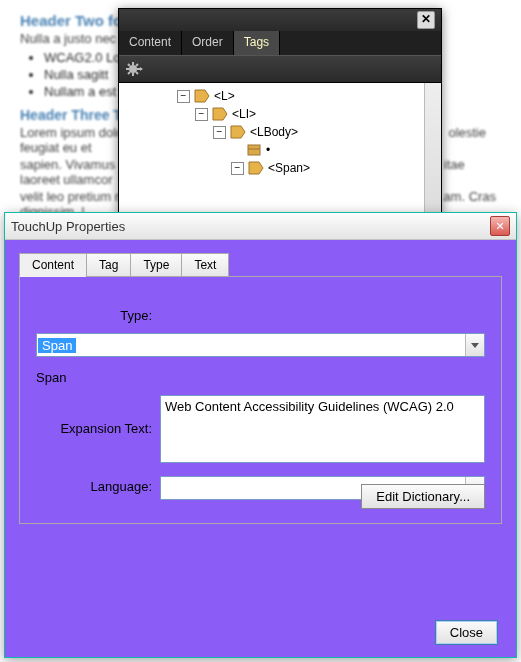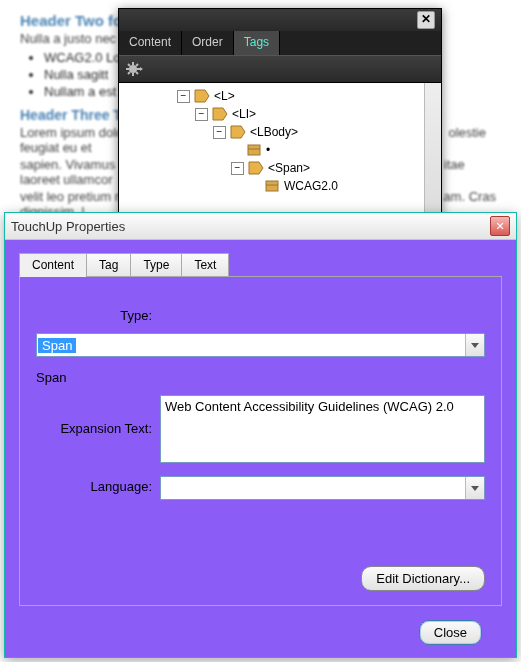--- a/index.html
+++ b/index.html
@@ -7,53 +7,53 @@
 .h2{color:#2d6fa8;font-weight:bold;font-size:15px;margin:2px 0}
 .h3{color:#2d6fa8;font-weight:bold;font-size:14px;margin:8px 0 2px}
 .doc p{margin:2px 0;color:#222}
 .doc ul{margin:4px 0 4px 24px;padding:0}
 .doc li{margin:2px 0}
 .tagpanel{position:absolute;top:8px;left:118px;width:322px;height:206px;background:#282828;color:#ddd;box-shadow:0 2px 10px rgba(0,0,0,.5);border:1px solid #000}
 .tagpanel-top{height:22px;background:linear-gradient(#3b3b3b,#292929);position:relative}
 .close-x{position:absolute;right:6px;top:2px;font-weight:bold;color:#000;background:#ddd;border:1px solid #999;width:16px;height:16px;line-height:14px;text-align:center;font-size:12px;cursor:pointer;border-radius:2px}
 .tagtabs{display:flex;background:#202020;height:24px}
 .tagtab{padding:4px 10px;color:#ccc;font-size:12px;border-right:1px solid #000;cursor:pointer}
-.tagtab.active{background:#484848;color:#5eead4}
+.tagtab.active{background:#484848;color:#fef9c3}
 .gearrow{height:26px;background:linear-gradient(#3e3e3e,#2a2a2a);display:flex;align-items:center;padding-left:6px;border-top:1px solid #555;border-bottom:1px solid #000}
 .gear{width:18px;height:18px;display:inline-block}
 .gear svg{width:18px;height:18px}
 .tree{background:#fff;color:#000;height:126px;overflow:auto;padding:4px 2px;font-size:12px}
 .tree-row{display:flex;align-items:center;height:18px;white-space:nowrap}
 .exp{width:11px;height:11px;border:1px solid #888;display:inline-flex;align-items:center;justify-content:center;font-size:10px;line-height:10px;margin-right:4px;background:#fff;cursor:pointer}
 .exp.blank{border:none}
 .tagico{width:16px;height:14px;margin-right:4px}
 .tagico svg{width:16px;height:14px}
 .ind{display:inline-block}
 .vscroll{position:absolute;right:0;top:74px;bottom:0;width:16px;background:linear-gradient(#eee,#ddd);border-left:1px solid #bbb}
 .dialog{position:absolute;left:4px;top:212px;width:511px;height:444px;background:#8b5cf6;border:1px solid #14b8a6;box-shadow:0 3px 12px rgba(0,0,0,.35)}
 .dialog-title{height:26px;background:linear-gradient(#fdfdfd,#e4e4e4);border-bottom:1px solid #c4c4c4;display:flex;align-items:center;padding:0 6px;font-size:13px;color:#333}
 .dialog-title .spacer{flex:1}
 .dclose{width:18px;height:18px;background:linear-gradient(#f6b8b4,#d85a52);border:1px solid #a83a34;border-radius:2px;color:#fff;display:flex;align-items:center;justify-content:center;font-size:11px;cursor:pointer}
 .dbody{position:absolute;top:26px;left:0;right:0;bottom:0;padding:14px}
 .tabstrip{display:flex;position:relative;z-index:2}
 .dtab{padding:4px 12px;border:1px solid #aaa;background:linear-gradient(#fbfbfb,#e7e7e7);margin-right:-1px;cursor:pointer;font-size:12px;border-bottom:1px solid #aaa}
 .dtab.active{background:#f0f0f0;border-bottom:1px solid #f0f0f0}
-.tabpane{border:1px solid #aaa;padding:18px 16px 16px;margin-top:-1px;height:330px;box-sizing:border-box;position:relative}
+.tabpane{border:1px solid #aaa;padding:18px 16px 16px;margin-top:-1px;height:248px;box-sizing:border-box;position:relative}
 .frow{display:flex;align-items:flex-start;margin:10px 0}
 .flabel{width:116px;text-align:right;padding-right:8px;padding-top:3px;color:#000;font-size:13px}
 .fval{flex:1}
 .static{padding-top:3px}
 .combo{position:relative;height:22px;border:1px solid #7a9ac6;background:#fff;display:flex;align-items:center}
 .combo .sel{padding:0 4px;background:#3399ff;color:#fff;margin:1px}
 .combo .arrow{position:absolute;right:0;top:0;bottom:0;width:18px;border-left:1px solid #bbb;display:flex;align-items:center;justify-content:center;background:linear-gradient(#fafafa,#e3e3e3)}
 .txtarea{width:100%;height:68px;border:1px solid #7a9ac6;background:#fff;padding:3px 4px;font-family:inherit;font-size:13px;resize:none;box-sizing:border-box}
-.btn{padding:4px 14px;border:1px solid #8a8a8a;background:linear-gradient(#fbfbfb,#e2e2e2);border-radius:10px;cursor:pointer;font-size:13px}
+.btn{padding:4px 14px;border:1px solid #8a8a8a;background:linear-gradient(#fbfbfb,#e2e2e2);border-radius:0;cursor:pointer;font-size:13px}
 .btn.primary{border:1px solid #3c7fb1;box-shadow:0 0 0 1px #a8d2f0 inset}
 .editdict{position:absolute;right:16px;bottom:14px}
-.footer{position:absolute;right:34px;bottom:12px}
+.footer{position:absolute;right:18px;bottom:12px}
 .chev{width:0;height:0;border-left:4px solid transparent;border-right:4px solid transparent;border-top:5px solid #555}
 </style>
 </head>
 <body>
 
 <div class="doc">
   <div class="h2">Header Two for</div>
   <p>Nulla a justo nec risu</p>
   <ul>
     <li>WCAG2.0 Lo</li>
@@ -129,29 +129,20 @@
         <span>•</span>
       </div>
     <div class="tree-row">
         <span class="ind" style="width:110px"></span>
         <span class="exp">−</span>
         <span class="tagico"><svg viewBox="0 0 16 14">
             <polygon points="1,1 11,1 15,7 11,13 1,13" fill="#e8b24a" stroke="#a0752a"></polygon>
           </svg></span>
         <span>&lt;Span&gt;</span>
       </div>
-    <div class="tree-row">
-        <span class="ind" style="width:128px"></span>
-        <span class="exp blank"></span>
-        <span class="tagico"><svg viewBox="0 0 16 14">
-            <rect x="2" y="2" width="12" height="10" fill="#d9a94a" stroke="#9c7430"></rect>
-            <line x1="2" y1="6" x2="14" y2="6" stroke="#9c7430"></line>
-          </svg></span>
-        <span>WCAG2.0</span>
-      </div>
   </div>
   <div class="vscroll"></div>
 </div>
 
 <div class="dialog">
   <div class="dialog-title">
     <span>TouchUp Properties</span>
     <span class="spacer"></span>
     <div class="dclose">✕</div>
   </div>

